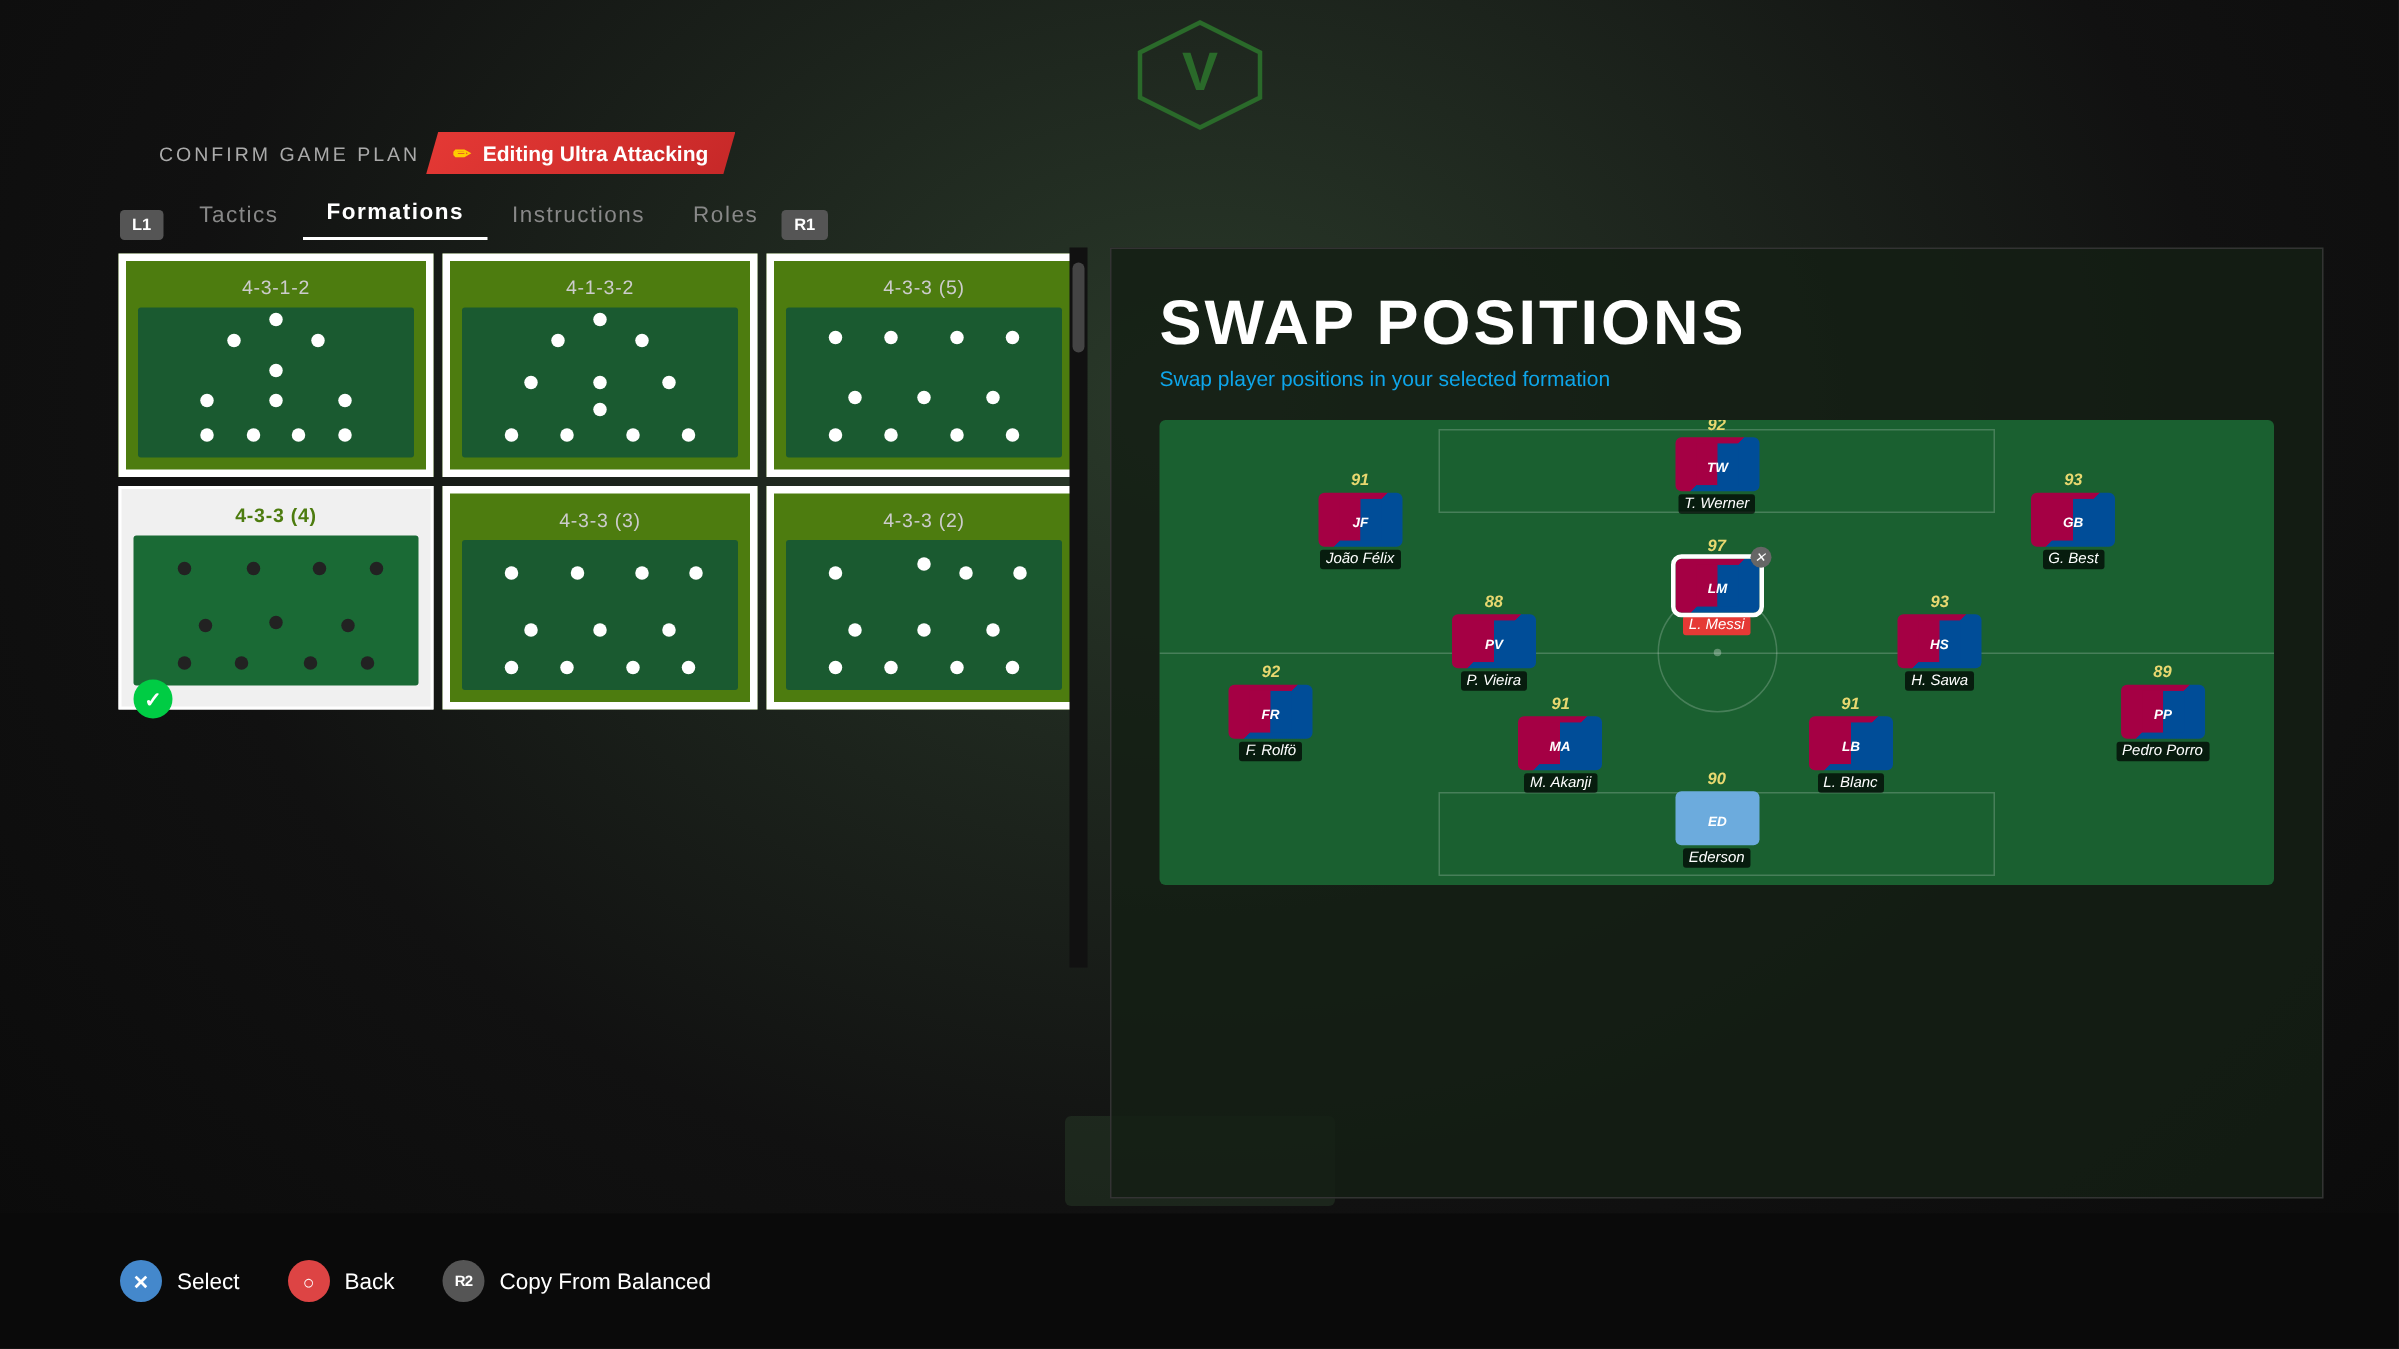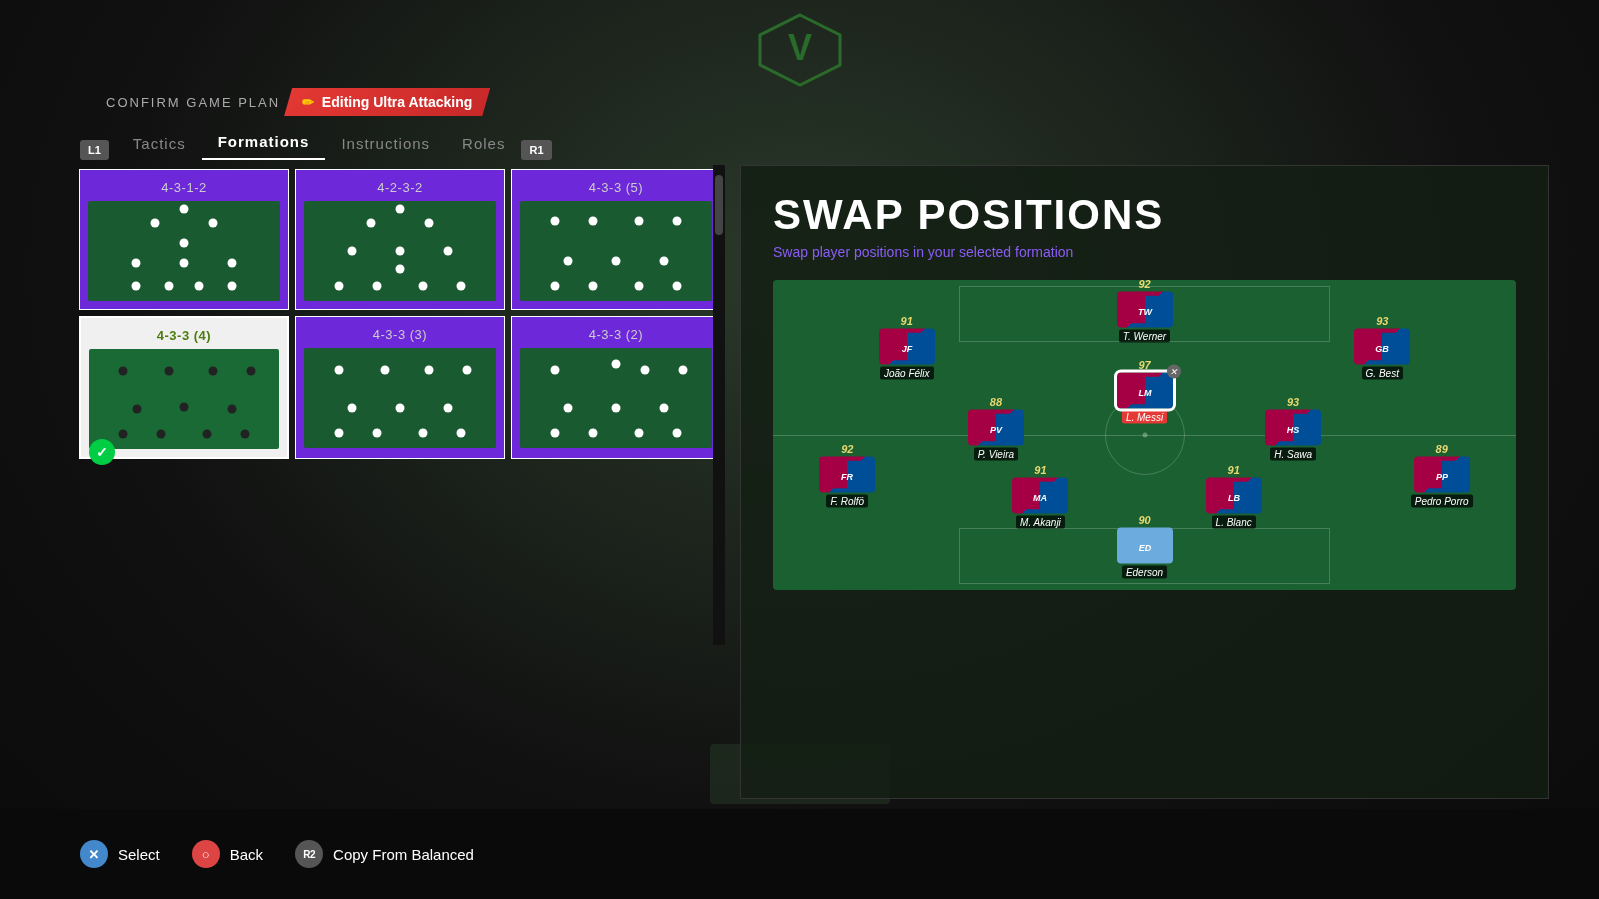--- a/index.html
+++ b/index.html
@@ -107,22 +107,22 @@
       bottom: 100px;
       z-index: 10;
     }
     .formations-grid {
       display: grid;
       grid-template-columns: repeat(3, 1fr);
       gap: 6px;
       padding: 4px;
     }
     .formation-card {
-      background: #6d28d9;
-      border: 1px solid #ffffff;
+      background: #4d7c0f;
+      border: 5px solid #ffffff;
       padding: 10px 8px 8px;
       cursor: pointer;
       position: relative;
       text-align: center;
     }
     .formation-card.selected {
       background: #f0f0f0;
       border: 2px solid #fff;
     }
     .formation-label {
@@ -186,21 +186,21 @@
     .swap-title {
       font-size: 42px;
       font-weight: 900;
       color: white;
       text-transform: uppercase;
       letter-spacing: 2px;
       line-height: 1;
     }
     .swap-subtitle {
       font-size: 14px;
-      color: #8b5cf6;
+      color: #0ea5e9;
       margin-top: 8px;
       margin-bottom: 20px;
     }
 
     
     .soccer-field {
       width: 100%;
       height: 310px;
       background: #1a6030;
       border-radius: 4px;
@@ -411,21 +411,21 @@
         <div class="player-dot" style="left:50%;top:62%"></div>
         <div class="player-dot" style="left:75%;top:62%"></div>
         <div class="player-dot" style="left:50%;top:42%"></div>
         <div class="player-dot" style="left:35%;top:22%"></div>
         <div class="player-dot" style="left:65%;top:22%"></div>
         <div class="player-dot" style="left:50%;top:8%"></div>
       </div>
     </div>
 
     <div class="formation-card">
-      <div class="formation-label">4-2-3-2</div>
+      <div class="formation-label">4-1-3-2</div>
       <div class="formation-field">
         <div class="player-dot" style="left:18%;top:85%"></div>
         <div class="player-dot" style="left:38%;top:85%"></div>
         <div class="player-dot" style="left:62%;top:85%"></div>
         <div class="player-dot" style="left:82%;top:85%"></div>
         <div class="player-dot" style="left:50%;top:68%"></div>
         <div class="player-dot" style="left:25%;top:50%"></div>
         <div class="player-dot" style="left:50%;top:50%"></div>
         <div class="player-dot" style="left:75%;top:50%"></div>
         <div class="player-dot" style="left:35%;top:22%"></div>

